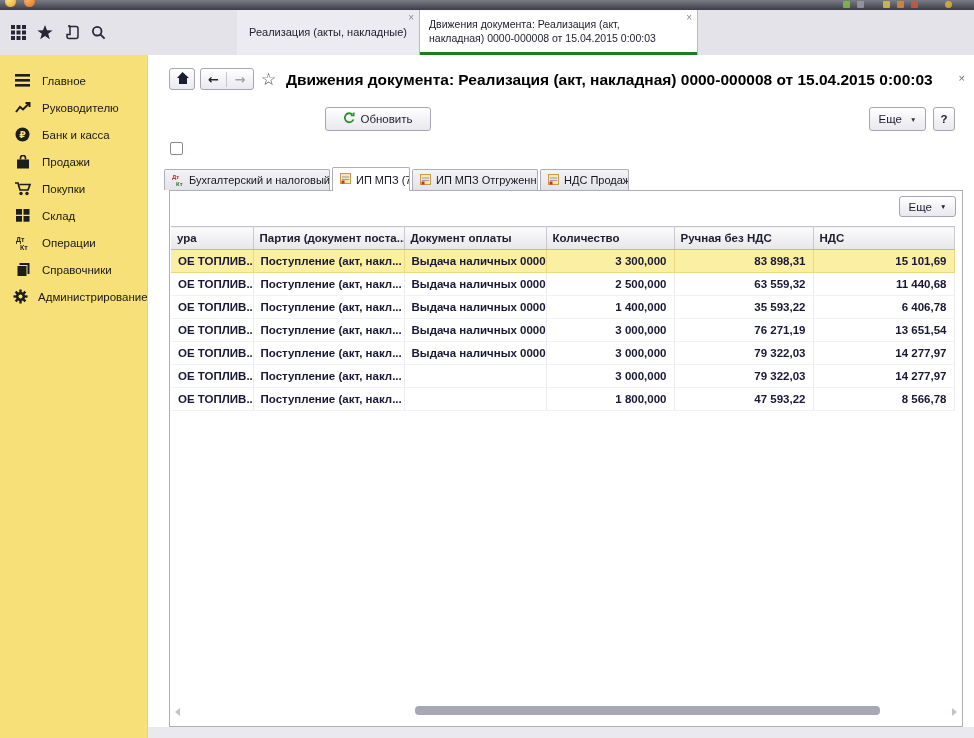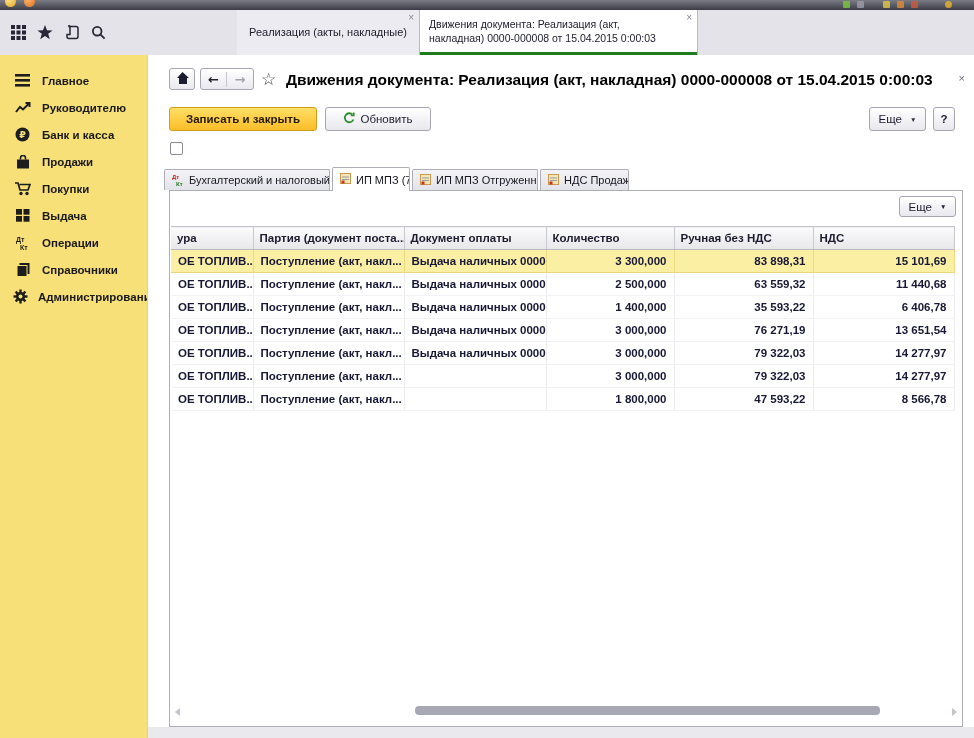--- a/index.html
+++ b/index.html
@@ -22,21 +22,21 @@
   .wtab .lbl { display:block; text-align:center; line-height:45px; white-space:nowrap; overflow:hidden; padding:0 8px; }
   .wtab .x { position:absolute; top:3px; right:5px; font-size:10px; color:#8a8a96; line-height:10px; cursor:default; }
   .wtab.active { background:#ffffff; border-left:1px solid #b9b8c4; }
   .wtab.active .lbl2 { display:block; padding:7px 20px 0 9px; font-size:10.5px; line-height:1.35; white-space:normal; text-align:left; }
   .wtab.active .greenbar { position:absolute; left:0; right:0; bottom:0; height:3px; background:#1e7c1e; }
 
   
   .sidebar { position:absolute; left:0; top:55px; width:147px; height:683px; background:#f7e077; padding-top:12px; }
   .side-item { display:flex; align-items:center; height:27px; padding-left:13px; cursor:default; }
   .side-item .ic { width:19px; height:16px; display:flex; align-items:center; justify-content:center; margin-right:10px; }
-  .side-item .tx { font-size:11.5px; font-weight:bold; color:#191919; white-space:nowrap; }
+  .side-item .tx { font-size:11.5px; font-weight:normal; color:#191919; white-space:nowrap; }
 
   
   .main { position:absolute; left:147px; top:55px; width:827px; height:683px; background:#fff; border-left:1px solid #cfcfda; }
 
   
   .navbtn { position:absolute; height:22px; border:1px solid #a6a6b2; border-radius:3px; background:linear-gradient(#ffffff,#e9e9ef); display:flex; align-items:center; justify-content:center; }
   .home { left:21px; top:13px; width:26px; }
   .bf { left:52px; top:13px; width:54px; padding:0; }
   .bf span { width:26px; text-align:center; font-family:"DejaVu Sans",sans-serif; font-size:13px; font-weight:bold; }
   .bf .back { color:#24242f; border-right:1px solid #c6c6d0; }
@@ -197,21 +197,21 @@
     </div>
     <div class="side-item">
       <span class="ic">
           <svg width="14" height="13" fill="#1d1d1d">
             <rect x="0" y="0" width="6" height="5.7"></rect>
             <rect x="7.5" y="0" width="6" height="5.7"></rect>
             <rect x="0" y="7" width="6" height="5.7"></rect>
             <rect x="7.5" y="7" width="6" height="5.7"></rect>
           </svg>
         </span>
-      <span class="tx">Выдача</span>
+      <span class="tx">Склад</span>
     </div>
     <div class="side-item">
       <span class="ic">
           <svg width="16" height="15">
             <text x="1" y="7" font-size="7" font-weight="bold" fill="#1d1d1d">Дт</text>
             <text x="5" y="14.5" font-size="7" font-weight="bold" fill="#1d1d1d">Кт</text>
           </svg>
         </span>
       <span class="tx">Операции</span>
     </div>
@@ -249,21 +249,20 @@
           </svg></span>
     </div>
     <div class="navbtn bf">
       <span class="back">←</span>
       <span class="fwd">→</span>
     </div>
     <span class="fav-star">☆</span>
     <div class="page-title">Движения документа: Реализация (акт, накладная) 0000-000008 от 15.04.2015 0:00:03</div>
     <span class="title-x">×</span>
 
-    <div class="btn btn-save">Записать и закрыть</div>
     <div class="btn btn-refresh">
       <span><svg width="12" height="12" fill="none" stroke="#2f8d2f" stroke-width="1.8">
             <path d="M10.5,7.5 a4.5,4.5 0 1 1 -1,-5"></path>
             <path d="M10.8,0.5 v3 h-3" stroke-width="1.5"></path>
           </svg></span>
       <span>Обновить</span>
     </div>
     <div class="btn btn-more-top">
       <span>Еще</span>
       <span class="caret">▼</span>

